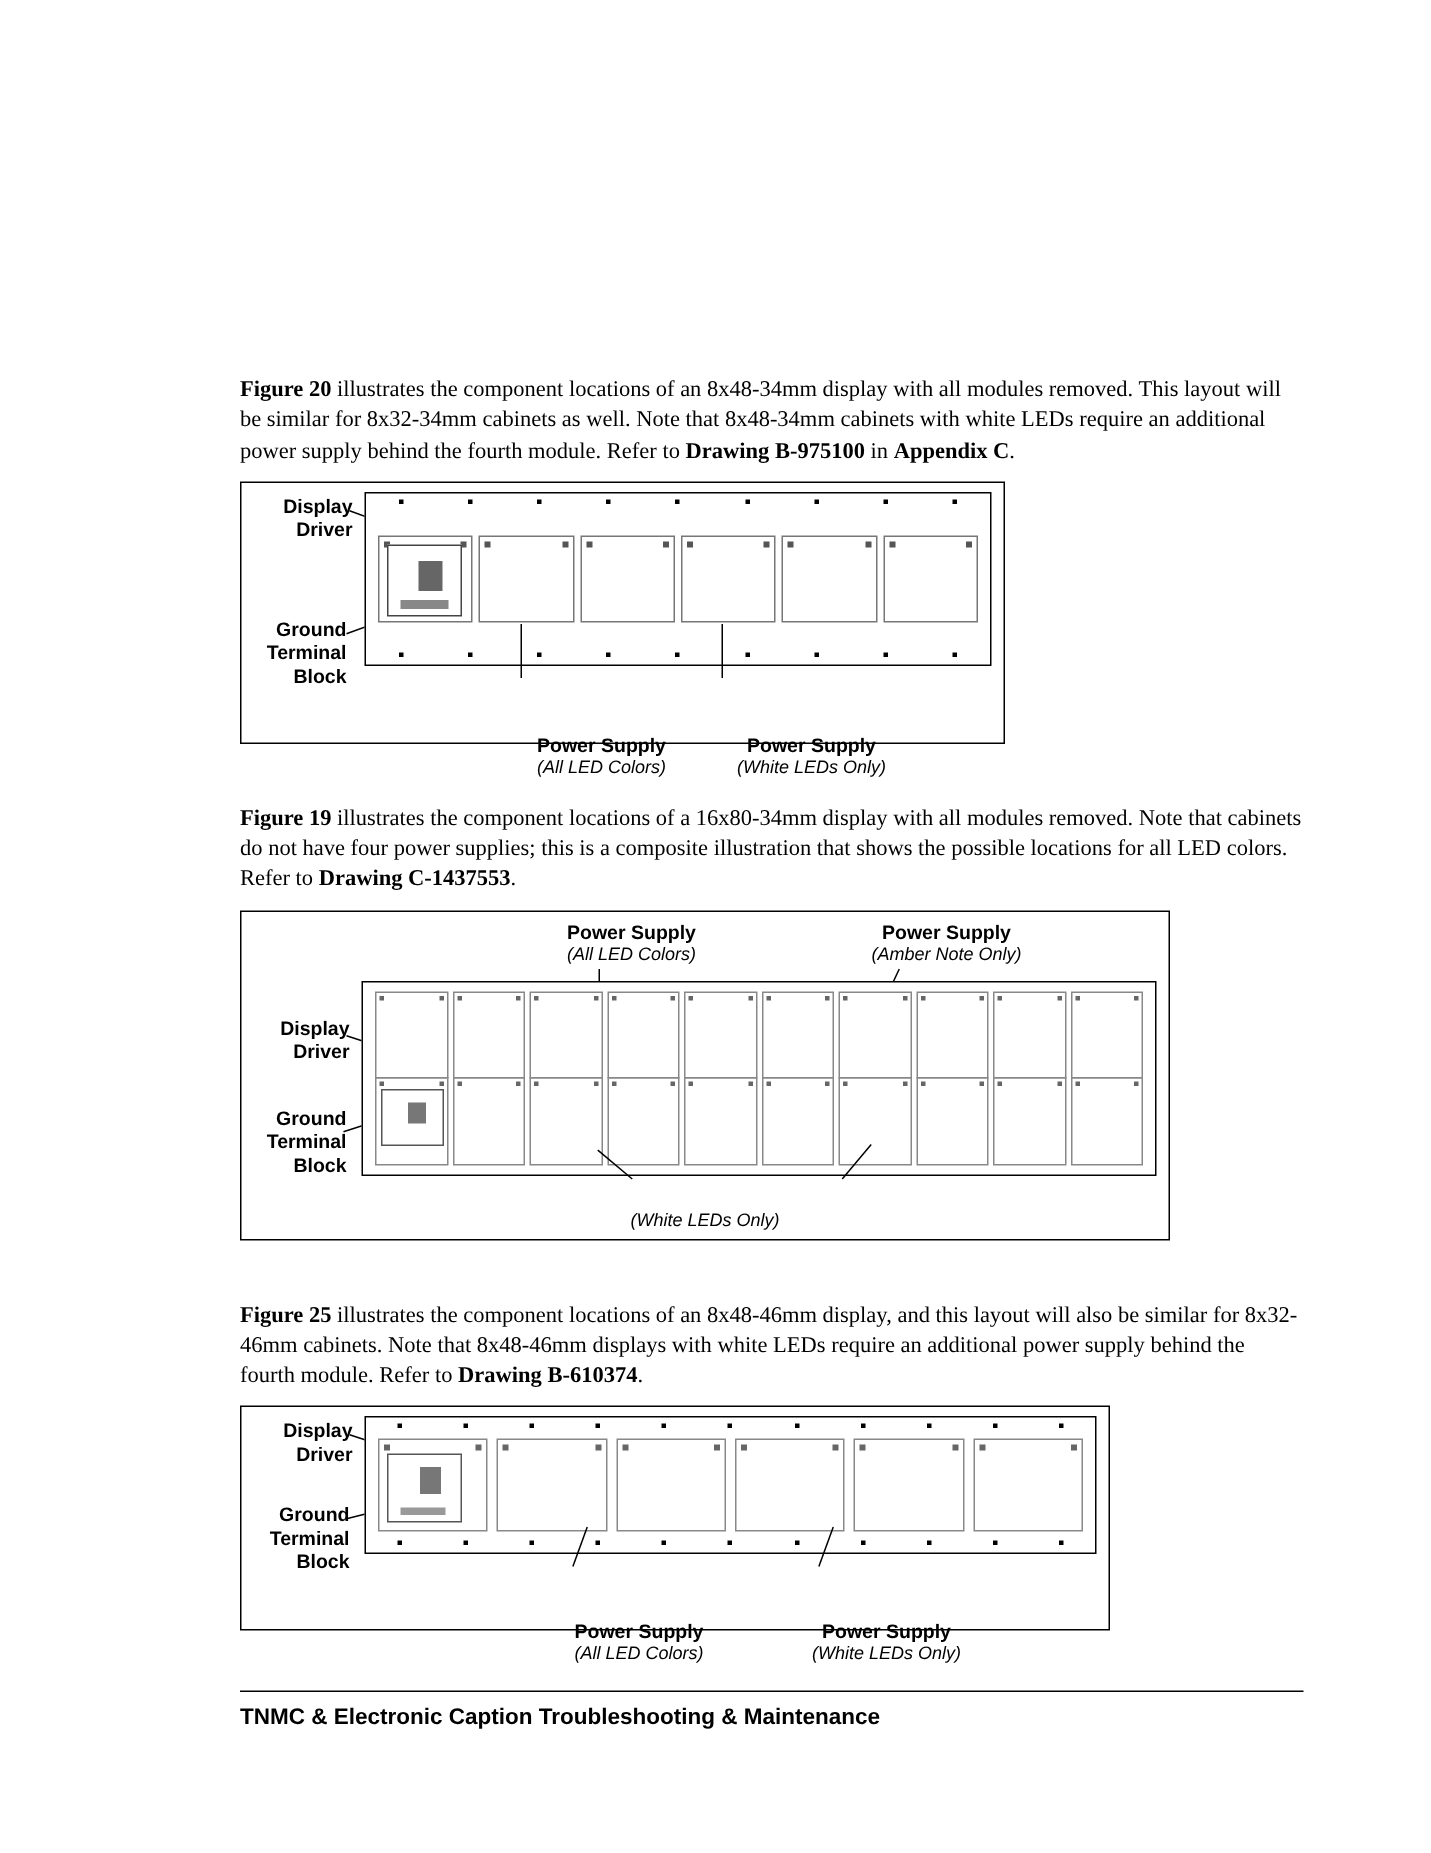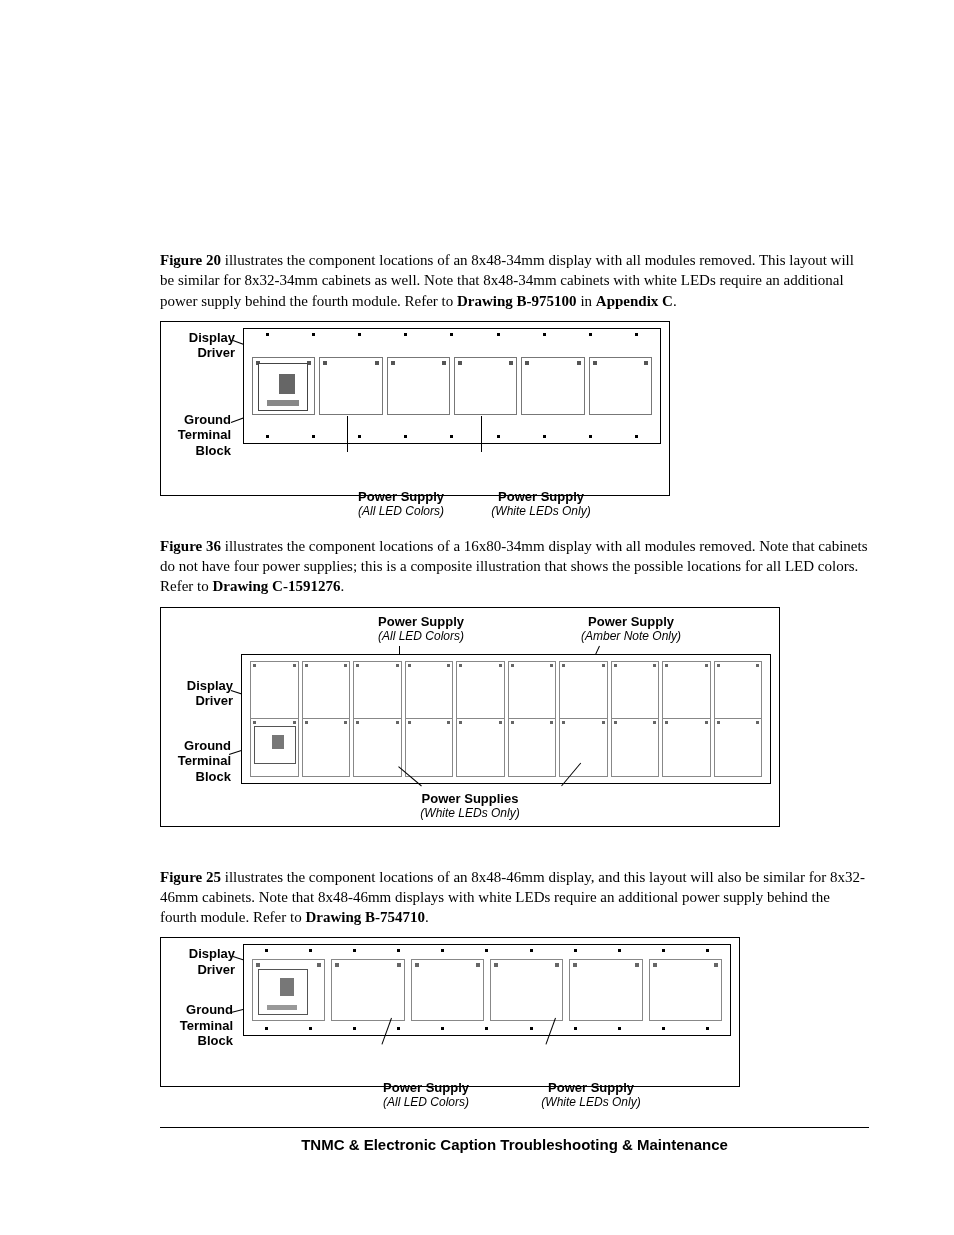--- a/index.html
+++ b/index.html
@@ -141,21 +141,21 @@
   #fig22 .diag2 { position:absolute; left:70px; top:74px; width:26px; height:1px; background:#000; transform-origin:left center; transform:rotate(-14deg); }
 
   .footer-rule {
     border-top: 1.5px solid #000;
     margin: 30px 0 8px 0;
   }
   .footer-text {
     font-family: Arial, Helvetica, sans-serif;
     font-weight: bold;
     font-size: 15px;
-    text-align: center;
+    text-align: left;
   }
 </style>
 </head>
 <body>
 
 <div class="page">
 
   <p>
     <span class="bold">Figure 20</span><span> illustrates the component locations of an 8x48-34mm display with all modules removed. This layout will be similar for 8x32-34mm cabinets as well. Note that 8x48-34mm cabinets with white LEDs require an additional power supply behind the fourth module. Refer to </span><span class="bold">Drawing B-975100</span><span> in </span><span class="bold">Appendix C</span><span>.</span>
   </p>
@@ -218,21 +218,21 @@
         <div class="cap-sub">(All LED Colors)</div>
       </div>
       <div class="cap2">
         <div class="cap-title">Power Supply</div>
         <div class="cap-sub">(White LEDs Only)</div>
       </div>
     </div>
   </div>
 
   <p>
-    <span class="bold">Figure 36</span><span> illustrates the component locations of a 16x80-34mm display with all modules removed. Note that cabinets do not have four power supplies; this is a composite illustration that shows the possible locations for all LED colors. Refer to </span><span class="bold">Drawing C-1591276</span><span>.</span>
+    <span class="bold">Figure 19</span><span> illustrates the component locations of a 16x80-34mm display with all modules removed. Note that cabinets do not have four power supplies; this is a composite illustration that shows the possible locations for all LED colors. Refer to </span><span class="bold">Drawing C-1437553</span><span>.</span>
   </p>
 
   <div class="figure" id="fig21">
     <div class="top-caps">
       <div class="tc1">
         <div class="tc-title">Power Supply</div>
         <div class="tc-sub">(All LED Colors)</div>
       </div>
       <div class="tc2">
         <div class="tc-title">Power Supply</div>
@@ -277,27 +277,26 @@
           <div class="m"></div>
           <div class="m"></div>
           <div class="m"></div>
           <div class="m"></div>
       </div>
       <div class="drv"></div>
     </div>
     <div class="ld ldC1"></div>
     <div class="ld ldC2"></div>
     <div class="bot-cap">
-      <div class="bc-title">Power Supplies</div>
       <div class="bc-sub">(White LEDs Only)</div>
     </div>
   </div>
 
   <p>
-    <span class="bold">Figure 25</span><span> illustrates the component locations of an 8x48-46mm display, and this layout will also be similar for 8x32-46mm cabinets. Note that 8x48-46mm displays with white LEDs require an additional power supply behind the fourth module. Refer to </span><span class="bold">Drawing B-754710</span><span>.</span>
+    <span class="bold">Figure 25</span><span> illustrates the component locations of an 8x48-46mm display, and this layout will also be similar for 8x32-46mm cabinets. Note that 8x48-46mm displays with white LEDs require an additional power supply behind the fourth module. Refer to </span><span class="bold">Drawing B-610374</span><span>.</span>
   </p>
 
   <div class="figure" id="fig22">
     <div class="labels-col">
       <div class="l1">
         <span>Display</span><br>
         <span>Driver</span>
       </div>
       <div class="l2">
         <span>Ground</span><br>

